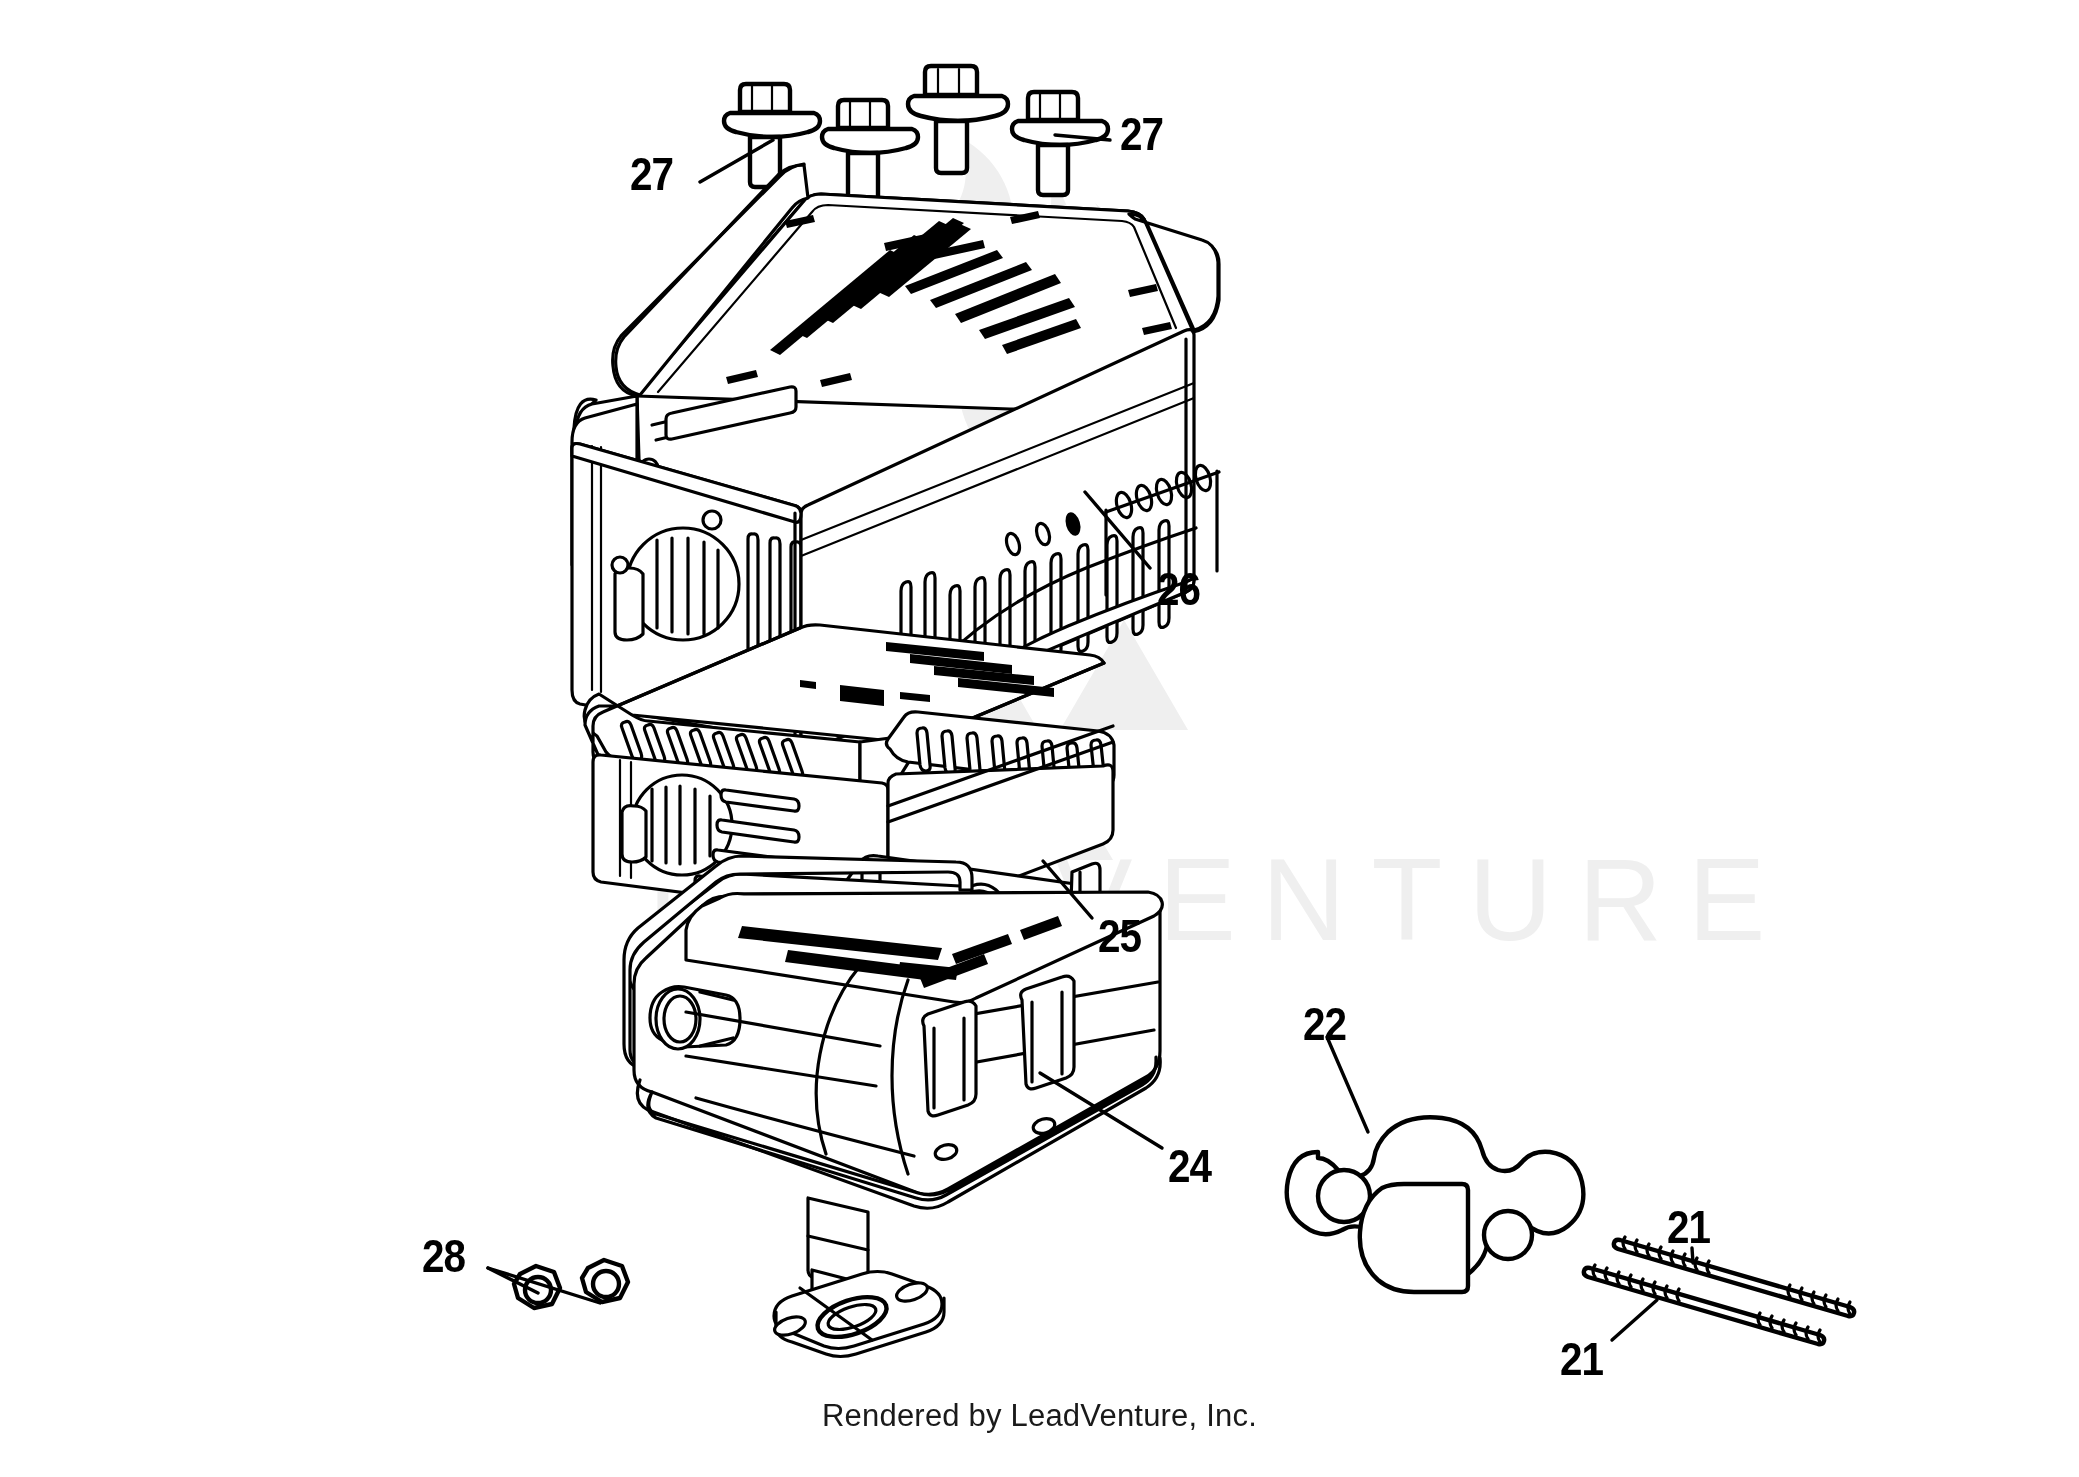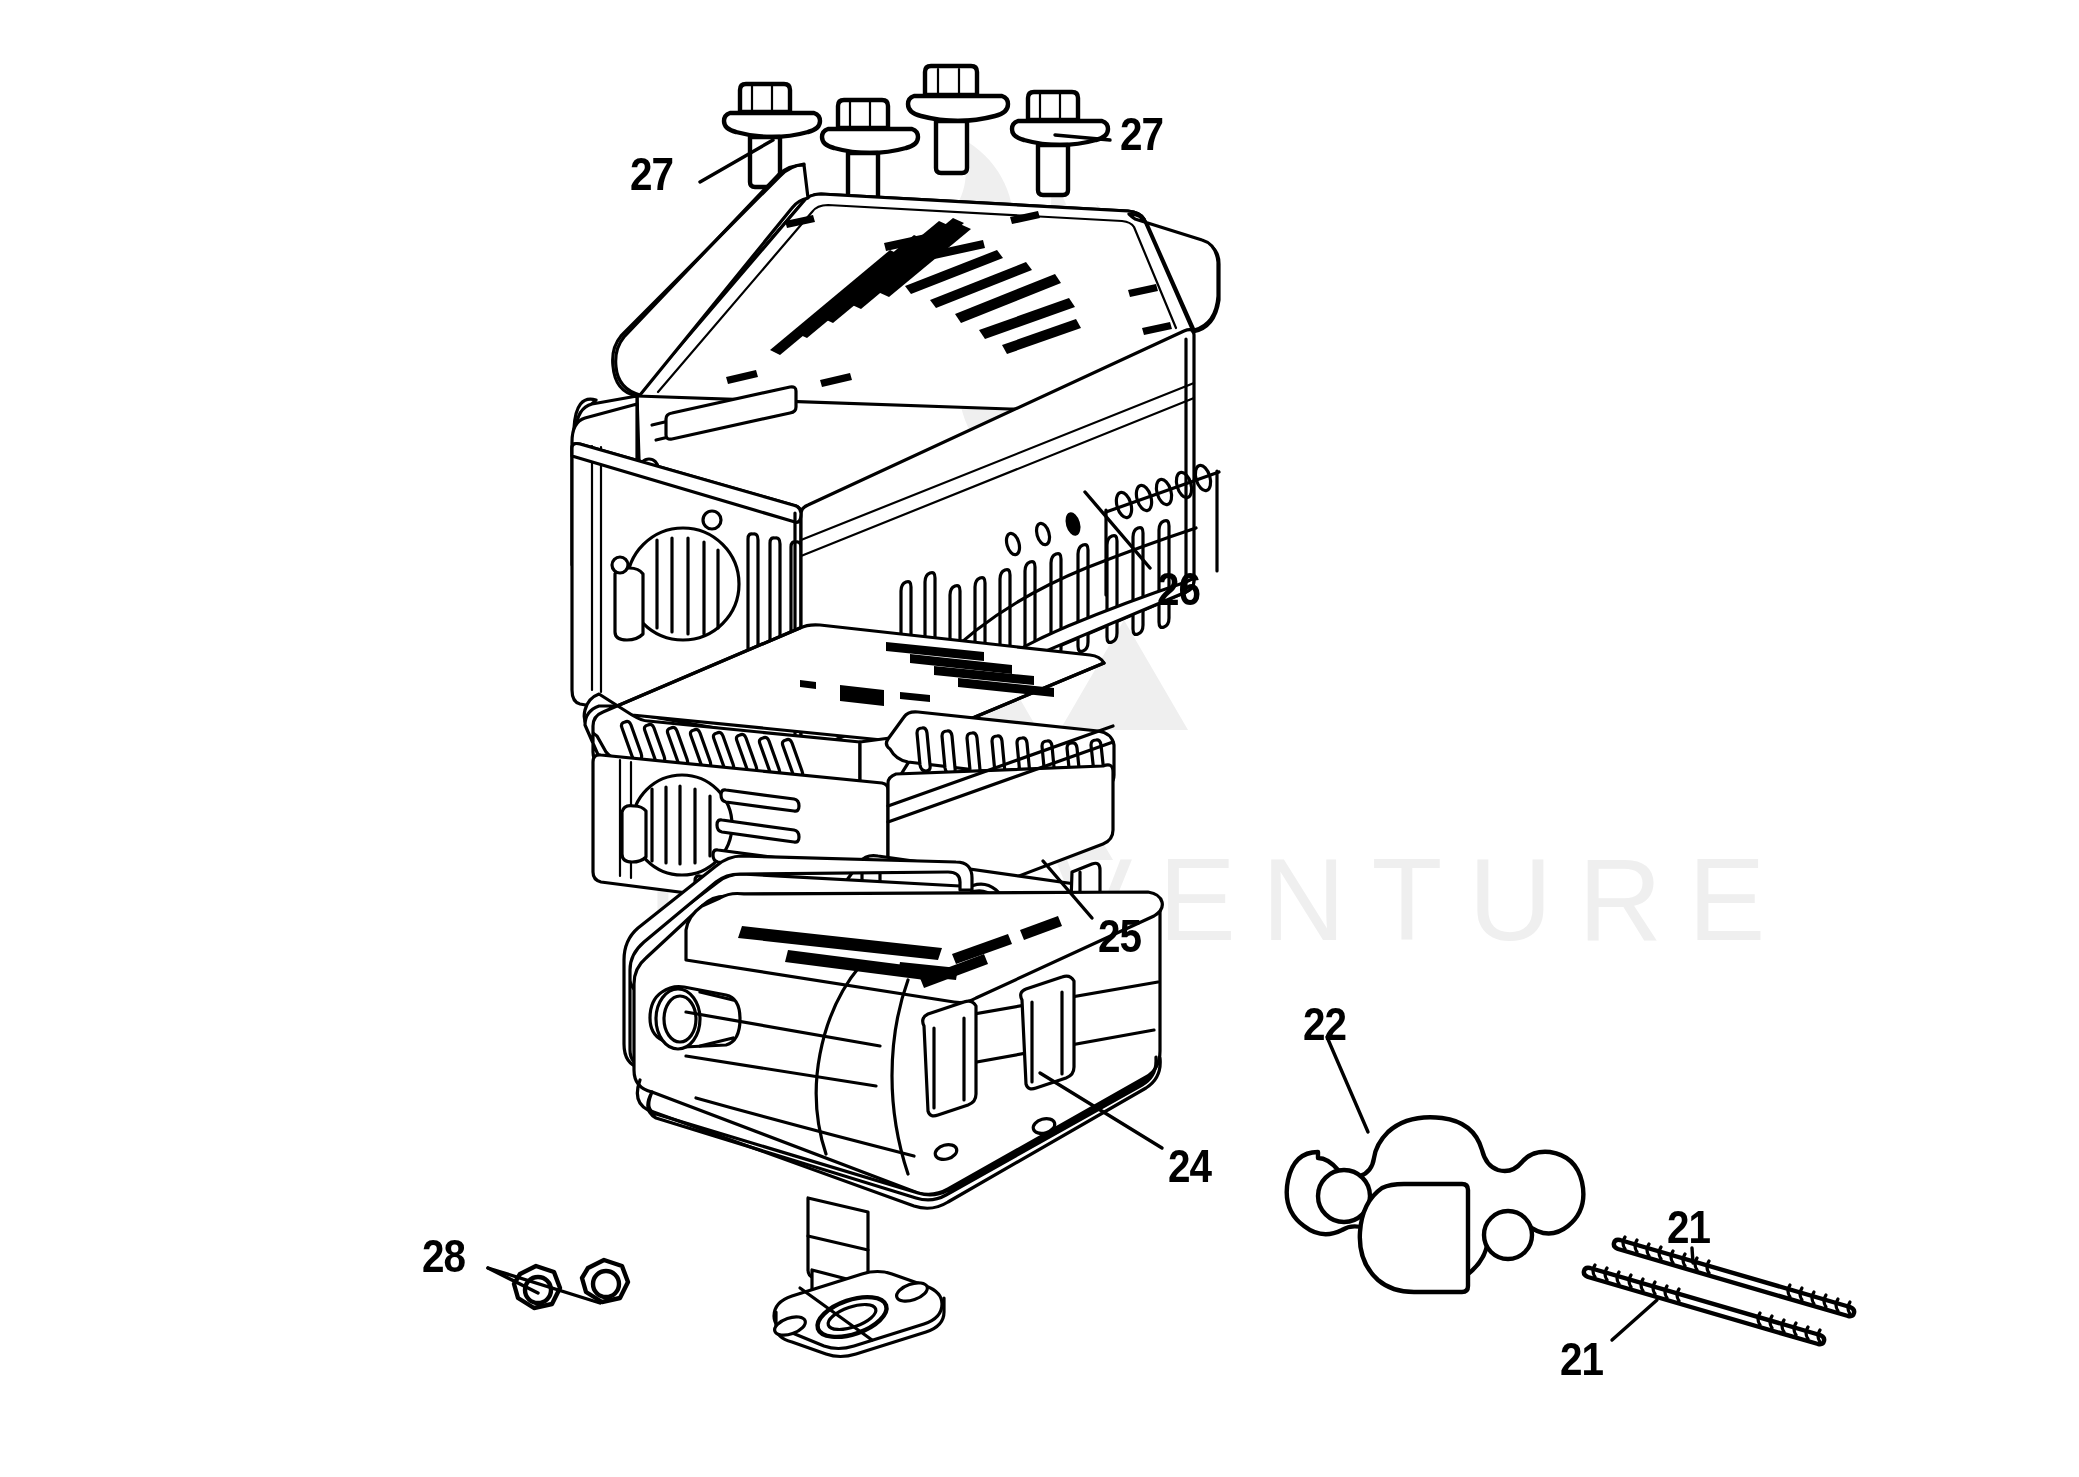--- a/index.html
+++ b/index.html
@@ -407,14 +407,15 @@
   <div class="callout" style="left:630px;  top:150px;">27</div>
   <div class="callout" style="left:1120px; top:110px;">27</div>
   <div class="callout" style="left:1157px; top:565px;">26</div>
   <div class="callout" style="left:1098px; top:912px;">25</div>
   <div class="callout" style="left:1168px; top:1142px;">24</div>
   <div class="callout" style="left:1303px; top:1000px;">22</div>
   <div class="callout" style="left:1667px; top:1203px;">21</div>
   <div class="callout" style="left:1560px; top:1335px;">21</div>
   <div class="callout" style="left:422px;  top:1232px;">28</div>
 
+  <div class="footer-credit">Rendered by LeadVenture, Inc.</div>
 
 </div>
 
 </body></html>

